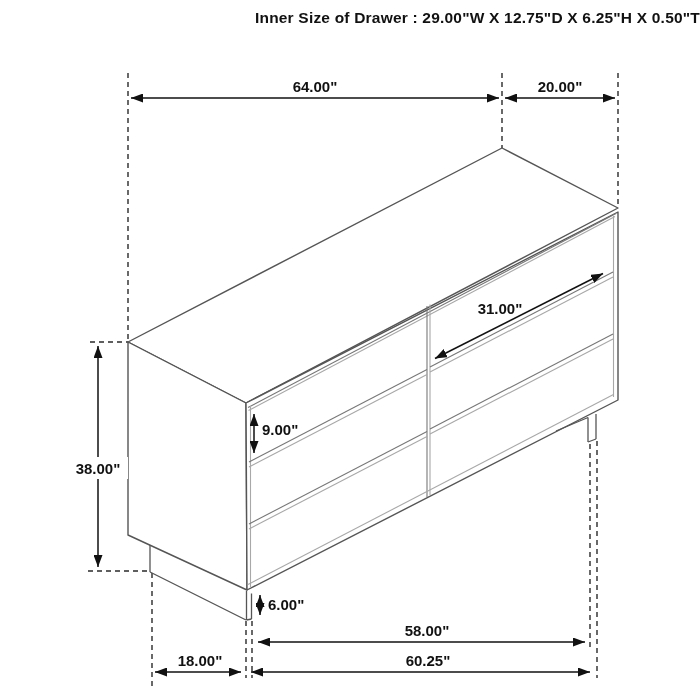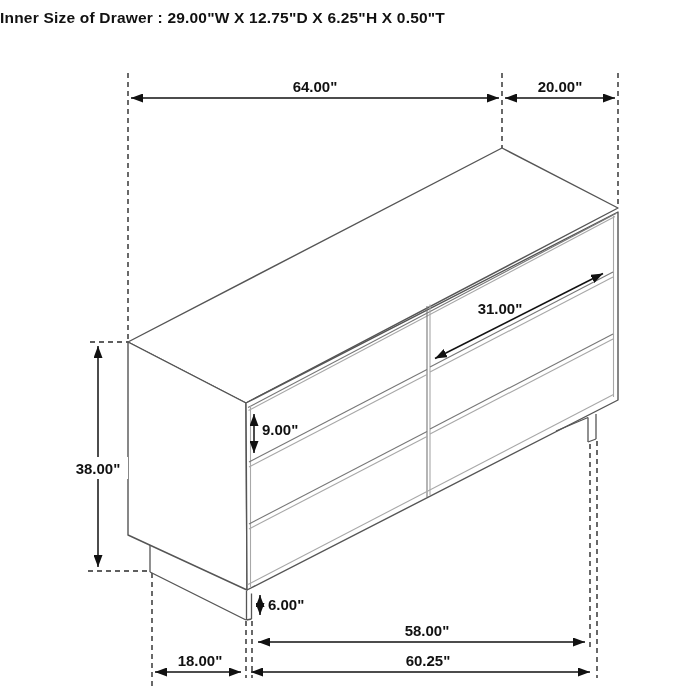--- a/index.html
+++ b/index.html
@@ -1,21 +1,21 @@
 <!DOCTYPE html>
 <html><head>
 <meta charset="utf-8">
 <style>
   html,body{margin:0;padding:0;background:#fff;}
   .canvas{
     position:relative;width:700px;height:700px;background:#fff;overflow:hidden;
     font-family:"Liberation Sans", sans-serif;
   }
   .diagram-title{
-    position:absolute;top:9px;left:0;right:0;text-align:left;
+    position:absolute;top:9px;left:0;right:0;text-align:right;
     font-size:15.5px;font-weight:700;color:#111;letter-spacing:.2px;
   }
   svg{position:absolute;left:0;top:0;}
   .guide{stroke:#2a2a2a;stroke-width:1.4;stroke-dasharray:5 4;fill:none;}
   .body-line{stroke:#555;stroke-width:1.4;fill:#fff;stroke-linejoin:round;}
   .thin-dark{stroke:#777;stroke-width:1.1;fill:none;}
   .thin-gray{stroke:#a8a8a8;stroke-width:1.1;fill:none;}
   .dim{stroke:#111;stroke-width:1.5;fill:none;}
   .dim-label{font-size:15px;font-weight:700;fill:#111;}
 </style>

